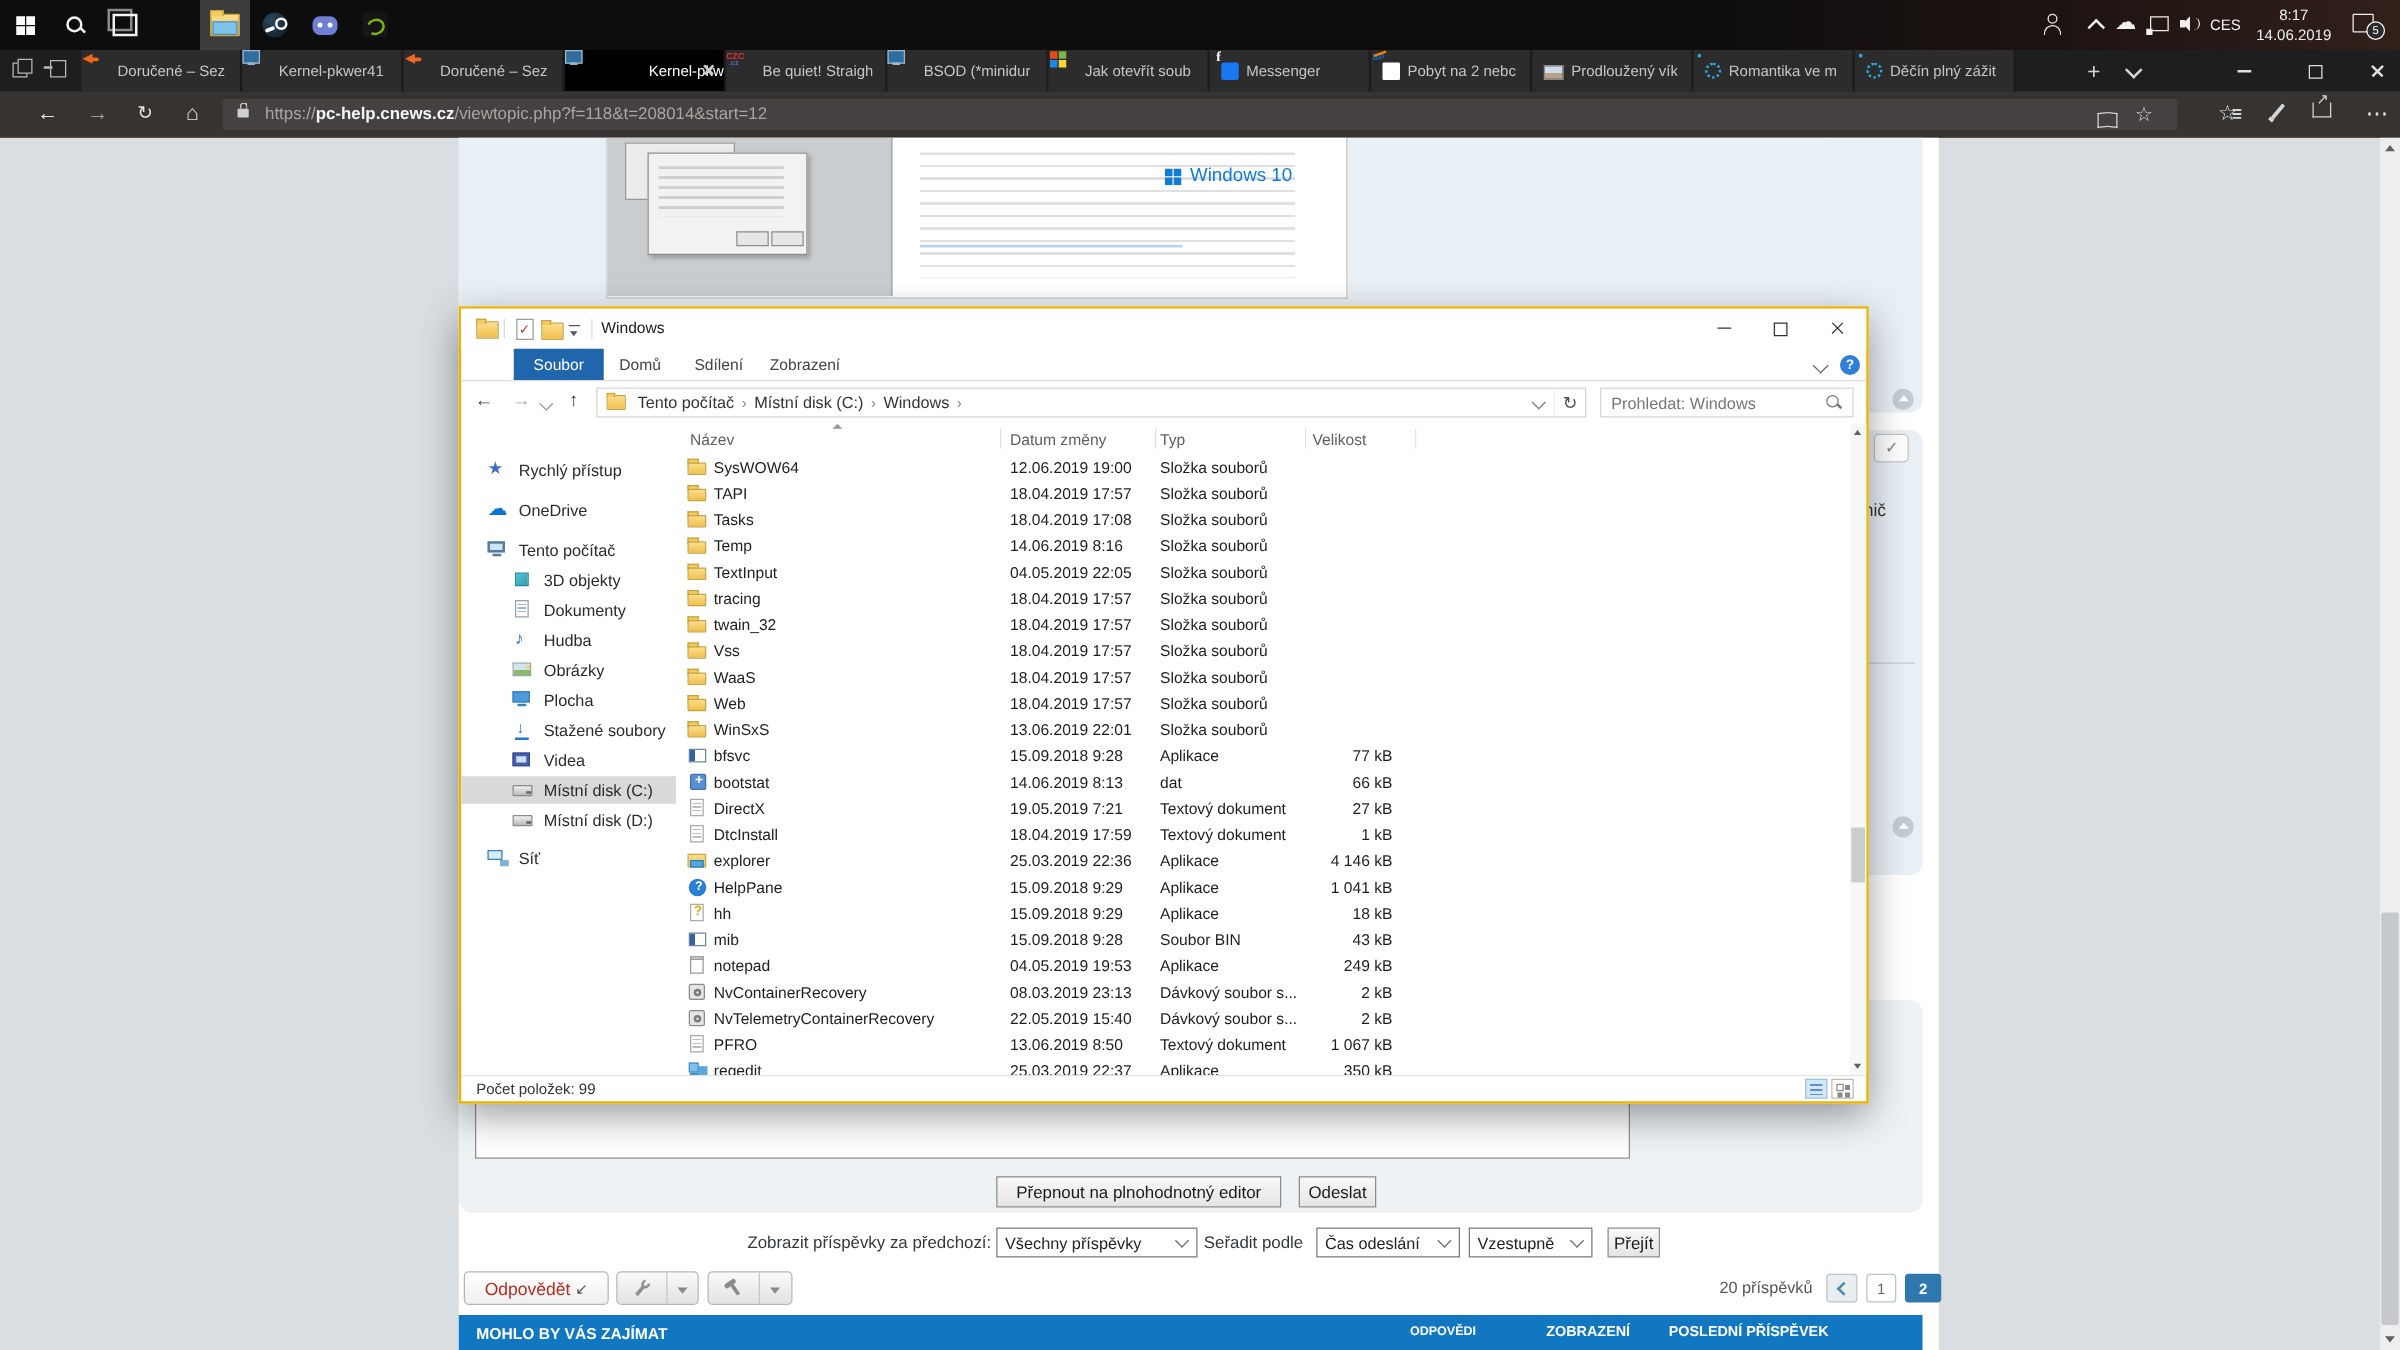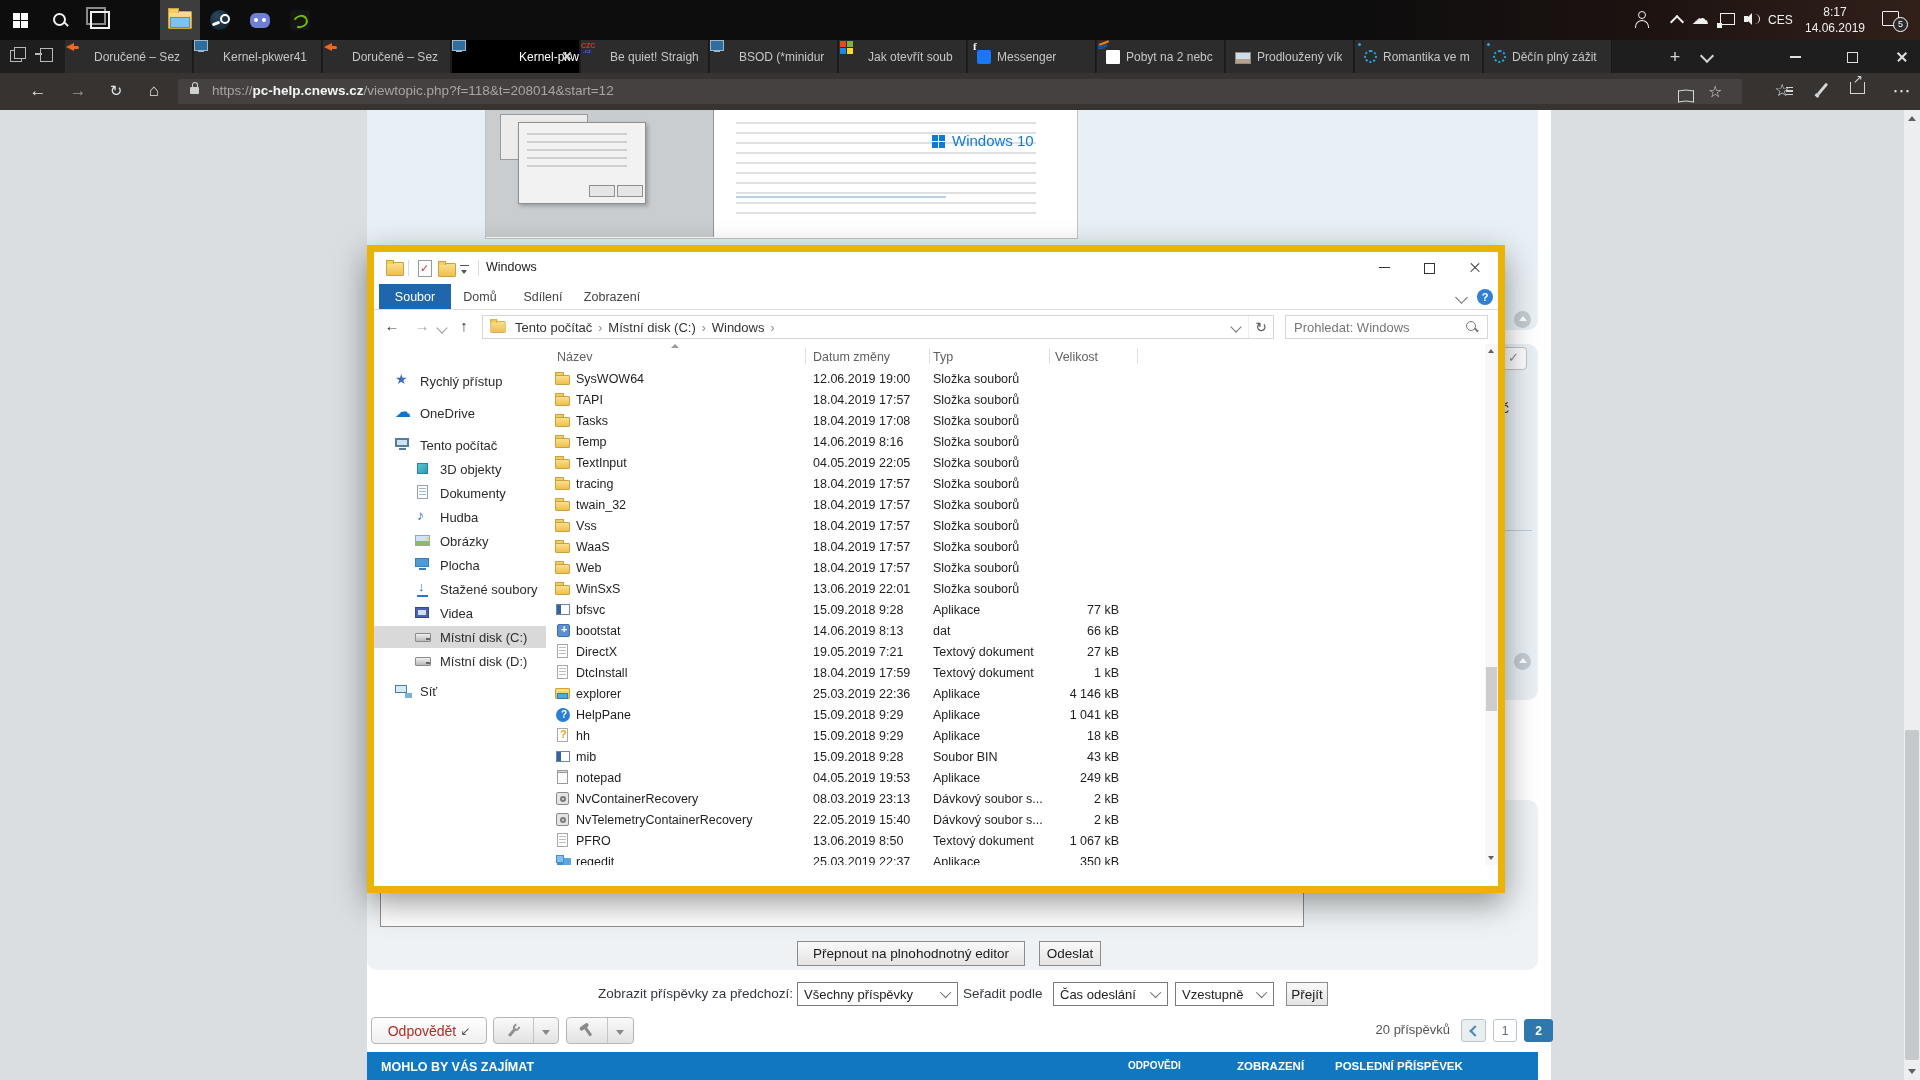--- a/index.html
+++ b/index.html
@@ -178,21 +178,21 @@
   #bluebar{left:367px;top:942px;width:1171px;height:28px;background:#1177c0;}
   #bluebar span{position:absolute;color:#ffffff;font-weight:bold;top:8px;}
   #bb-title{left:14px;font-size:12.5px;}
   #bb-c1{left:761px;font-size:10px;} #bb-c2{left:870px;font-size:11.5px;} #bb-c3{left:968px;font-size:11.5px;}
   #pagesb{left:1904px;top:0;width:16px;height:970px;background:#eceef0;}
   #pagesb .up{position:absolute;left:4px;top:6px;border-left:4px solid transparent;border-right:4px solid transparent;border-bottom:5px solid #606060;}
   #pagesb .dn{position:absolute;left:4px;bottom:6px;border-left:4px solid transparent;border-right:4px solid transparent;border-top:5px solid #606060;}
   #pagesb .thumb{position:absolute;left:1px;top:620px;width:14px;height:330px;background:#c5c9cc;border-radius:2px;}
 
   
-  #xw{position:absolute;left:367px;top:245px;width:1124px;height:634px;background:#fff;border:7px solid #eab308;
+  #xw{position:absolute;left:367px;top:245px;width:1124px;height:634px;background:#fff;border:2px solid #eab308;
       box-sizing:content-box;box-shadow:0 10px 30px rgba(0,0,0,.4);z-index:20;}
   .xa{position:absolute;}
   #xtitle{left:0;top:0;width:100%;height:32px;background:#fff;}
   .xfolder{width:16px;height:12px;background:linear-gradient(#fbdf8d,#f0bf4d);border:1px solid #caa23f;border-radius:1px;position:absolute;}
   .xfolder::before{content:"";position:absolute;left:-1px;top:-3px;width:6px;height:3px;background:#f3cd62;border:1px solid #caa23f;border-bottom:none;}
   #sysico{left:12px;top:10px;}
   .qsep{width:1px;height:16px;background:#dcdcdc;position:absolute;top:8px;}
   #qsep1{left:34px;} #qsep2{left:104px;}
   #qat-check{left:44px;top:8px;width:12px;height:15px;background:#fff;border:1px solid #9a9a9a;position:absolute;}
   #qat-check::after{content:"✓";position:absolute;left:1px;top:1px;color:#c0392b;font-size:11px;font-weight:bold;}
@@ -200,21 +200,21 @@
   #qat-caret{left:86px;top:13px;width:9px;height:9px;position:absolute;border-top:1.5px solid #555;}
   #qat-caret::after{content:"";position:absolute;left:1px;top:4px;border-left:3.5px solid transparent;border-right:3.5px solid transparent;border-top:4px solid #555;}
   #xtitletext{left:112px;top:8px;font-size:12.5px;color:#1a1a1a;position:absolute;}
   .xwbtn{position:absolute;top:0;width:44px;height:31px;}
   #xmin{left:989px;} #xmin::after{content:"";position:absolute;left:16px;top:15px;width:11px;height:1px;background:#333;}
   #xmax{left:1033px;} #xmax::after{content:"";position:absolute;left:17px;top:11px;width:9px;height:9px;border:1px solid #333;}
   #xclose{left:1077px;width:47px;}
   #xclose::before,#xclose::after{content:"";position:absolute;left:18px;top:15px;width:12px;height:1.2px;background:#333;}
   #xclose::before{transform:rotate(45deg);} #xclose::after{transform:rotate(-45deg);}
   #xribbon{left:0;top:32px;width:100%;height:26px;border-bottom:1px solid #dcdcdc;box-sizing:border-box;}
-  .rtab{position:absolute;top:0;height:25px;display:flex;align-items:center;padding:0 10px;font-size:12.5px;color:#444;}
+  .rtab{position:absolute;top:0;height:25px;display:flex;align-items:center;padding:0 10px;font-size:12.5px;color:#444;margin-left:37px;}
   .rtab.active{background:#2066ac;color:#fff;}
   #rchev{left:1083px;top:9px;width:8px;height:8px;border-left:1.5px solid #666;border-bottom:1.5px solid #666;transform:rotate(-45deg);position:absolute;}
   #rhelp{left:1103px;top:5px;width:16px;height:16px;border-radius:50%;background:#2f7fd6;color:#fff;font-size:11px;font-weight:bold;text-align:center;line-height:16px;position:absolute;}
   #xnav{left:0;top:58px;width:100%;height:34px;}
   .nico{position:absolute;top:7px;font-size:15px;color:#3b3b3b;width:20px;text-align:center;}
   #nback{left:8px;} #nfwd{left:38px;color:#a8a8a8;}
   #ncaret{left:64px;top:14px;width:7px;height:7px;border-left:1.5px solid #999;border-bottom:1.5px solid #999;transform:rotate(-45deg);position:absolute;}
   #nup{left:80px;}
   #xaddr{left:108px;top:5px;width:792px;height:24px;background:#fff;border:1px solid #d6d6d6;box-sizing:border-box;position:absolute;display:flex;align-items:center;}
   #xaddr .xfolder{position:relative;margin:0 6px 0 6px;flex:none;transform:scale(.85);}
@@ -653,20 +653,25 @@
           <span class="fdate">25.03.2019 22:37</span>
           <span class="ftype">Aplikace</span>
           <span class="fsize">350 kB</span>
         </div>
       </div>
     <div id="xsb" class="xa">
       <span class="up"></span>
       <span class="dn"></span>
       <span class="thumb"></span>
     </div>
+    <div id="xstatus" class="xa">
+      <span class="txt">Počet položek: 99</span>
+      <span id="sv-details" class="sv"></span>
+      <span id="sv-large" class="sv"></span>
+    </div>
   </div>
 
   <div id="tabbar">
     <span class="tbl tbl-previews"></span>
     <span class="tbl tbl-setaside"></span>
     <div id="tabs">
         <div class="tab" style="left: 65px;">
           <span class="tico tico-seznam"></span>
           <span class="tab-label">Doručené – Sez</span>
         </div>

